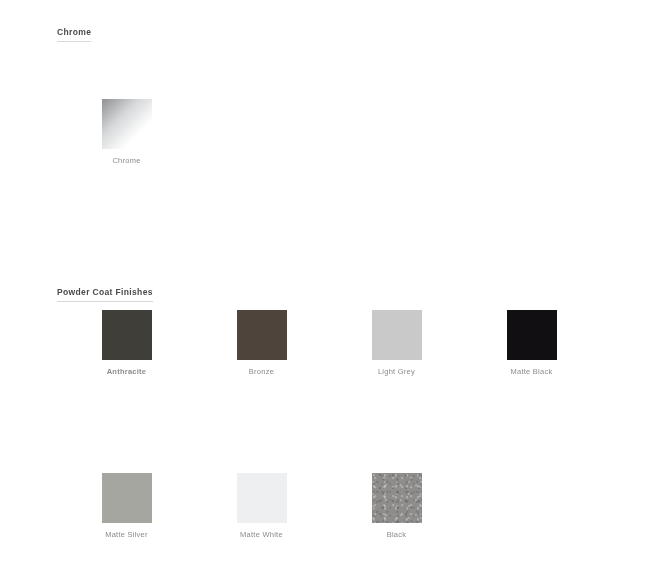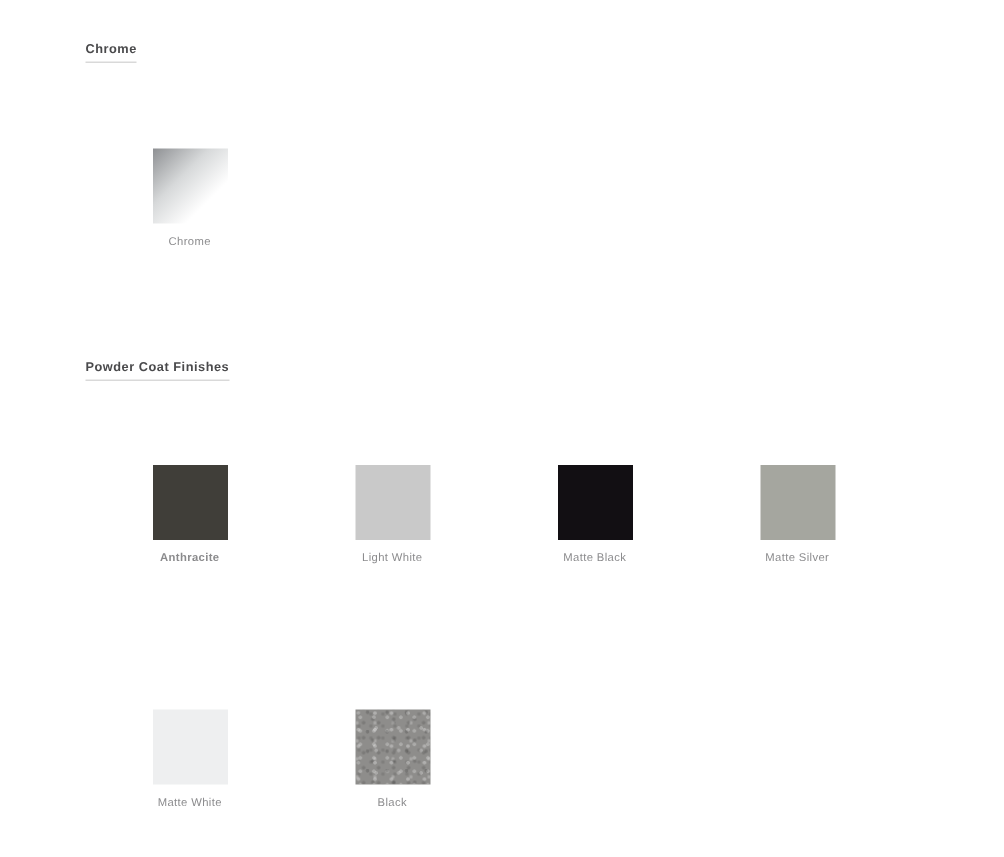--- a/index.html
+++ b/index.html
@@ -111,33 +111,37 @@
 
   <div class="swatch-grid" id="grid-chrome">
 
     <div class="swatch-cell">
       <span class="swatch-chip" id="chip-chrome" style="background: linear-gradient(135deg, rgb(142, 144, 147) 0%, rgb(215, 217, 218) 38%, rgb(255, 255, 255) 72%, rgb(255, 255, 255) 100%);"></span>
       <span class="swatch-label" style="color: rgb(139, 139, 141);">Chrome</span>
     </div>
 
   </div>
 
-  <div class="section-heading" id="heading-powder" style="border-bottom-color: rgb(217, 217, 217); color: rgb(74, 74, 76);">Powder Coat Finishes</div>
+  <div class="section-heading" id="heading-powder" style="border-bottom-color: rgb(217, 217, 217); color: rgb(74, 74, 76); margin-top: 48px;">Powder Coat Finishes</div>
 
   <div class="swatch-grid" id="grid-powder">
 
     <div class="swatch-cell">
       <span class="swatch-chip" style="background-color: rgb(64, 62, 57);"></span>
       <span class="swatch-label" style="color: rgb(139, 139, 141); font-weight: bold;">Anthracite</span>
     </div>
 
+    <div class="swatch-cell">
+      <span class="swatch-chip" style="background-color: rgb(79, 68, 60);"></span>
+      <span class="swatch-label" style="color: rgb(139, 139, 141);">Bronze</span>
+    </div>
 
     <div class="swatch-cell">
       <span class="swatch-chip" style="background-color: rgb(201, 201, 201);"></span>
-      <span class="swatch-label" style="color: rgb(139, 139, 141);">Light White</span>
+      <span class="swatch-label" style="color: rgb(139, 139, 141);">Light Grey</span>
     </div>
 
     <div class="swatch-cell">
       <span class="swatch-chip" style="background-color: rgb(18, 15, 19);"></span>
       <span class="swatch-label" style="color: rgb(139, 139, 141);">Matte Black</span>
     </div>
 
     <div class="swatch-cell">
       <span class="swatch-chip" style="background-color: rgb(165, 166, 159);"></span>
       <span class="swatch-label" style="color: rgb(139, 139, 141);">Matte Silver</span>

